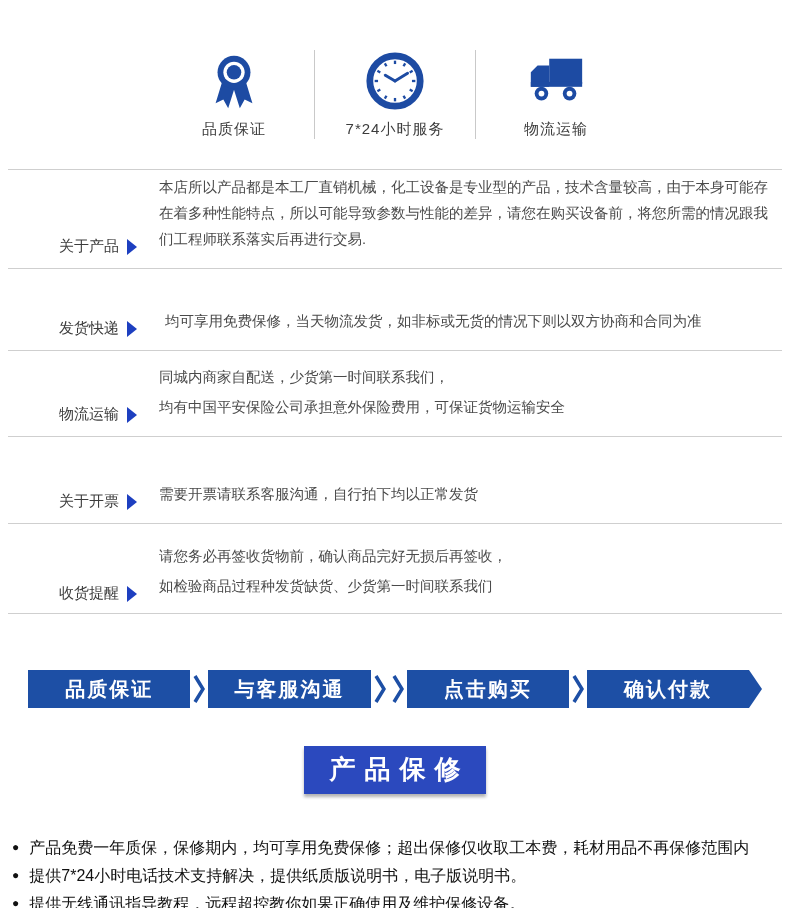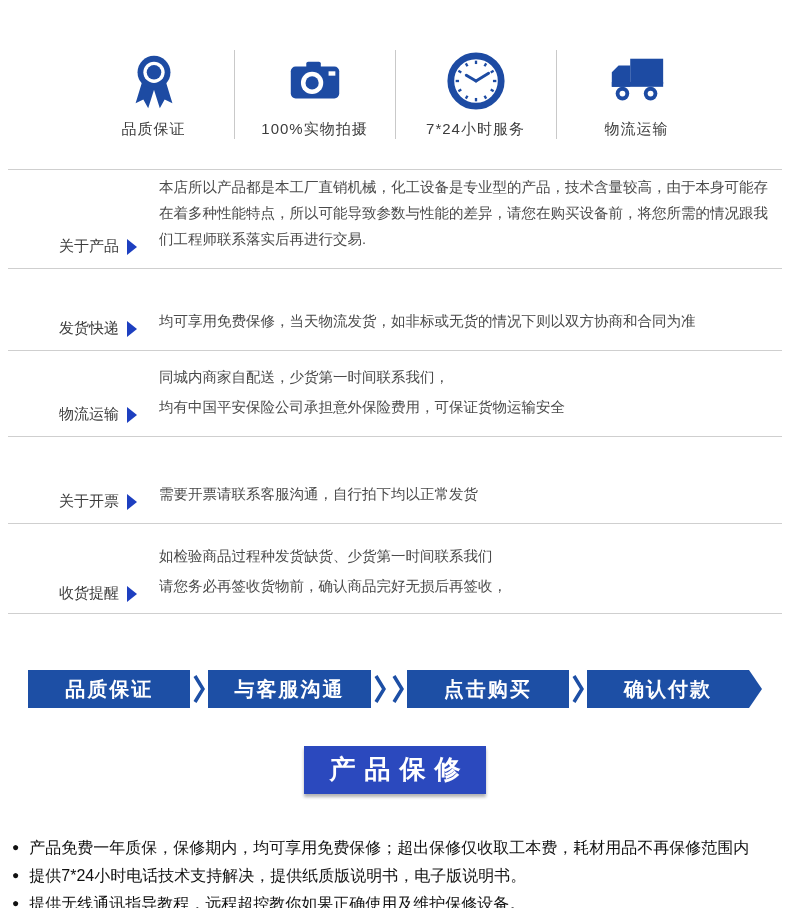--- a/index.html
+++ b/index.html
@@ -34,21 +34,21 @@
     flex:0 0 102px;display:flex;align-items:center;padding-left:6px;box-sizing:border-box;
     font-size:15px;font-weight:400;color:#3c3c3c;white-space:nowrap;margin-left:45px;
   }
   .tri{
     display:inline-block;width:0;height:0;margin-left:8px;
     border-left:10px solid #1d3fc0;border-top:8px solid transparent;border-bottom:8px solid transparent;
   }
   .sec-body{flex:1;font-size:14.5px;color:#4a4a4a;line-height:1.8;padding-right:4px;}
   .sec-body p{margin:4px;}
   .s1{min-height:77px;}
-  .s2{min-height:82px;}
+  .s2{min-height:82px;gap:6px;}
   .s3{min-height:86px;}
   .s4{min-height:87px;}
   .s5{min-height:90px;padding-bottom:10px;}
 
   
   .steps{
     margin:56px 28px 0 28px;height:38px;display:flex;align-items:center;
   }
   .step{
     flex:1;height:38px;line-height:38px;background:#1d4fa5;color:#fff;
@@ -80,32 +80,20 @@
       <svg viewBox="0 0 64 64">
         <g fill="#1d4ba3">
           <polygon points="24,33 33,38 26,60 21,51 13,55 20,32"></polygon>
           <polygon points="40,33 31,38 38,60 43,51 51,55 44,32"></polygon>
           <circle cx="32" cy="23" r="17"></circle>
         </g>
         <circle cx="32" cy="23" r="11" fill="#fff"></circle>
         <circle cx="32" cy="23" r="7.5" fill="#1d4ba3"></circle>
       </svg>
       <div class="feature-label">品质保证</div>
-    </div>
-    <div class="feature">
-      <svg viewBox="0 0 64 64">
-        <g fill="#1d4ba3">
-          <rect x="23" y="12" width="15" height="9" rx="2"></rect>
-          <rect x="7" y="17" width="50" height="33" rx="5"></rect>
-        </g>
-        <circle cx="29" cy="34" r="11.5" fill="#fff"></circle>
-        <circle cx="29" cy="34" r="6.8" fill="#1d4ba3"></circle>
-        <rect x="46" y="22" width="7" height="4.5" fill="#fff"></rect>
-      </svg>
-      <div class="feature-label">100%实物拍摄</div>
     </div>
     <div class="feature">
       <svg viewBox="0 0 64 64">
         <circle cx="32" cy="32" r="26" fill="none" stroke="#1d4ba3" stroke-width="7"></circle>
         <g stroke="#1d4ba3" stroke-width="2.4">
           <line x1="53" y1="32" x2="49.5" y2="32"></line>
           <line x1="50.2" y1="42.5" x2="47.2" y2="40.8"></line>
           <line x1="42.5" y1="50.2" x2="40.8" y2="47.2"></line>
           <line x1="32" y1="53" x2="32" y2="49.5"></line>
           <line x1="21.5" y1="50.2" x2="23.2" y2="47.2"></line>
@@ -180,22 +168,22 @@
       <p>需要开票请联系客服沟通，自行拍下均以正常发货</p>
     </div>
   </div>
 
   <div class="section s5">
     <div class="sec-label">
       <span>收货提醒</span>
       <i class="tri"></i>
     </div>
     <div class="sec-body">
+      <p>请您务必再签收货物前，确认商品完好无损后再签收，</p>
       <p>如检验商品过程种发货缺货、少货第一时间联系我们</p>
-      <p>请您务必再签收货物前，确认商品完好无损后再签收，</p>
     </div>
   </div>
 
   <div class="steps">
     <div class="step">品质保证</div>
     <svg class="chev" width="12" height="30" viewBox="0 0 12 30">
       <path d="M2 2 L10 15 L2 28" fill="none" stroke="#1d4fa5" stroke-width="3.5"></path>
     </svg>
     <div class="step">与客服沟通</div>
     <svg class="chev" width="12" height="30" viewBox="0 0 12 30">

